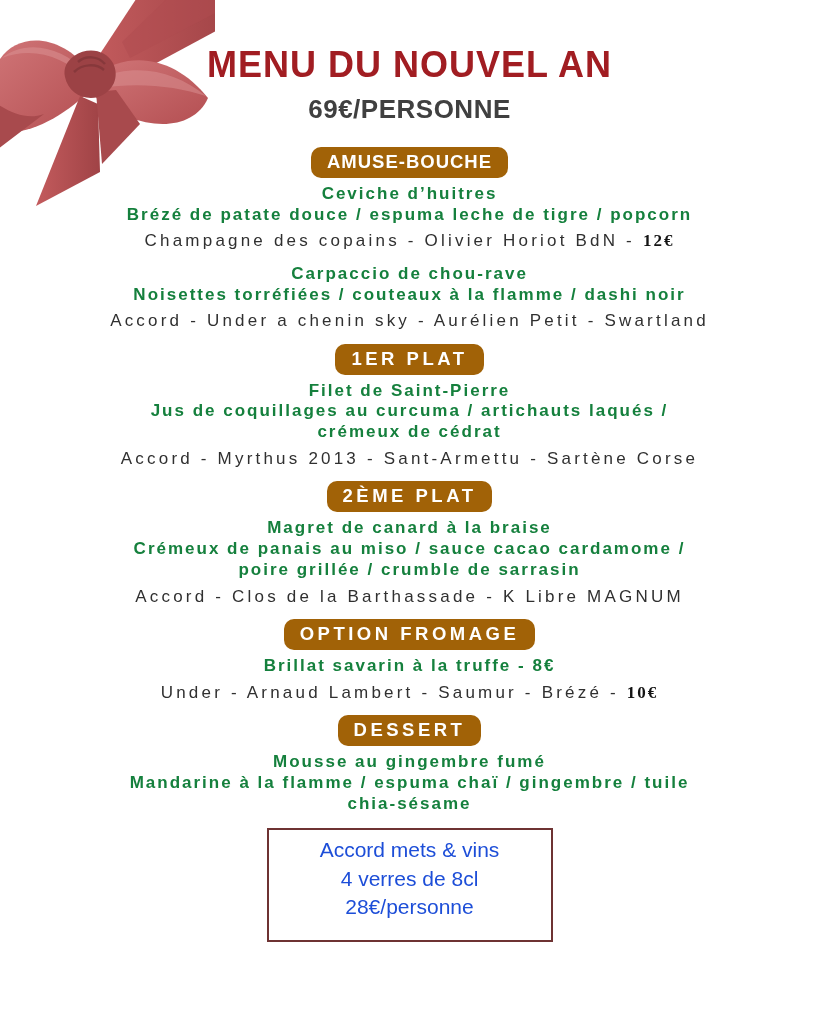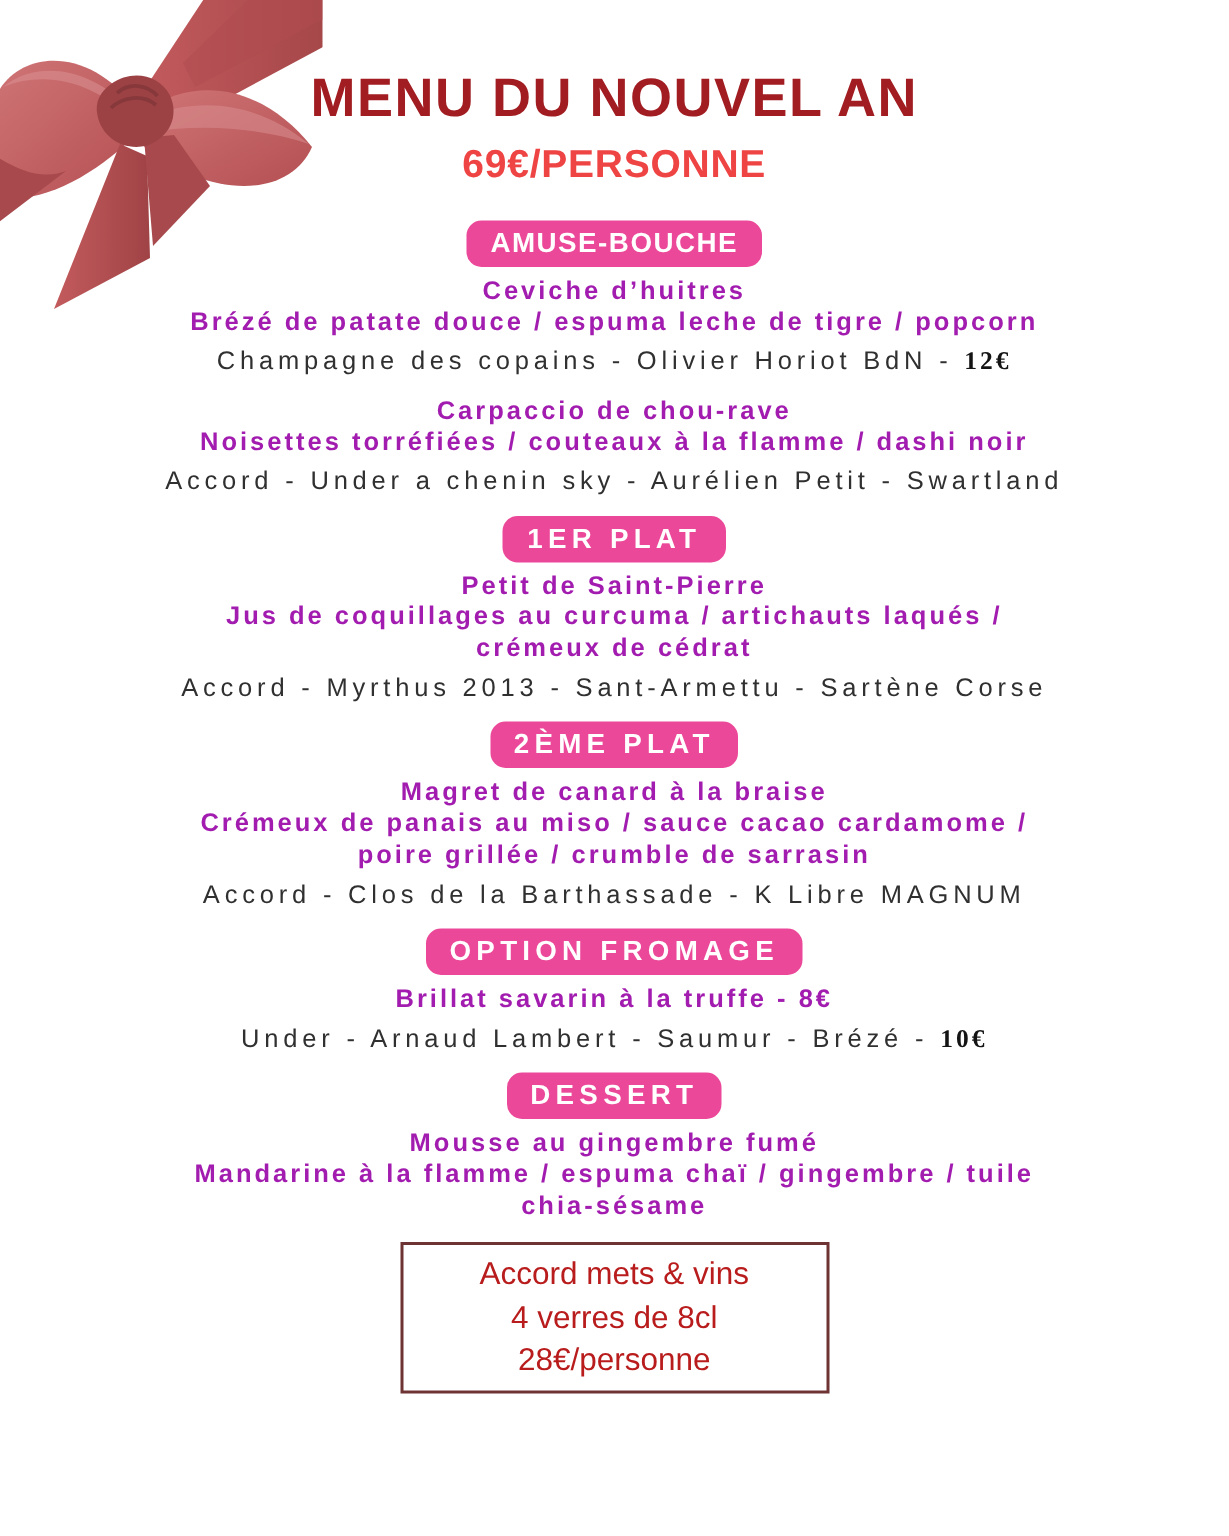--- a/index.html
+++ b/index.html
@@ -25,45 +25,45 @@
     padding-top: 44px;
   }
 
   .title {
     color: #a11d22;
     font-size: 36px;
     font-weight: 700;
     letter-spacing: 1px;
   }
   .price {
-    color: #ef4444;
+    color: #404040;
     font-size: 26px;
     font-weight: 800;
     letter-spacing: 0.5px;
     margin-top: 8px;
   }
 
   .section { margin-top: 12px; }
   .section.first { margin-top: 22px; }
 
   .badge {
     display: inline-block;
-    background: #ec4899;
+    background: #a16207;
     color: #ffffff;
     font-weight: 700;
     font-size: 18.5px;
     padding: 4px 16px 5px;
     border-radius: 10px;
     letter-spacing: 1px;
   }
   .badge.wide { letter-spacing: 3.5px; }
 
   .dishes { margin-top: 6px; }
   .dish-name, .dish-desc {
-    color: #a21caf;
+    color: #15803d;
     font-weight: 700;
     font-size: 17px;
     letter-spacing: 2px;
     line-height: 1.22;
     max-width: 600px;
     margin: 0 auto;
   }
 
   .pairing {
     color: #303030;
@@ -76,22 +76,22 @@
     font-weight: 700;
     color: #141414;
     letter-spacing: 2px;
     font-family: Liberation Serif, serif;
   }
 
   .footer-box {
     width: 286px;
     margin: 14px auto 0;
     border: 2px solid #6e3333;
-    padding: 6px 10px 6px;
-    color: #b91c1c;
+    padding: 6px 10px 19px;
+    color: #1d4ed8;
     font-size: 21px;
     line-height: 1.35;
     text-align: center;
   }
 </style>
 </head>
 <body>
 
 <svg class="bow" viewBox="0 0 215 215" xmlns="http://www.w3.org/2000/svg" aria-hidden="true">
   <defs>
@@ -140,21 +140,21 @@
     <div class="dishes">
       <div class="dish-name">Carpaccio de chou-rave</div>
       <div class="dish-desc">Noisettes torréfiées / couteaux à la flamme / dashi noir</div>
     </div>
     <div class="pairing"><span>Accord - Under a chenin sky - Aurélien Petit - Swartland</span><span class="bold"></span></div>
   </div>
 
   <div class="section">
     <span class="badge wide">1ER PLAT</span>
     <div class="dishes">
-      <div class="dish-name">Petit de Saint-Pierre</div>
+      <div class="dish-name">Filet de Saint-Pierre</div>
       <div class="dish-desc">Jus de coquillages au curcuma / artichauts laqués / crémeux de cédrat</div>
     </div>
     <div class="pairing"><span>Accord - Myrthus 2013 - Sant-Armettu - Sartène Corse</span><span class="bold"></span></div>
   </div>
 
   <div class="section">
     <span class="badge wide">2ÈME PLAT</span>
     <div class="dishes">
       <div class="dish-name">Magret de canard à la braise</div>
       <div class="dish-desc">Crémeux de panais au miso / sauce cacao cardamome / poire grillée / crumble de sarrasin</div>

